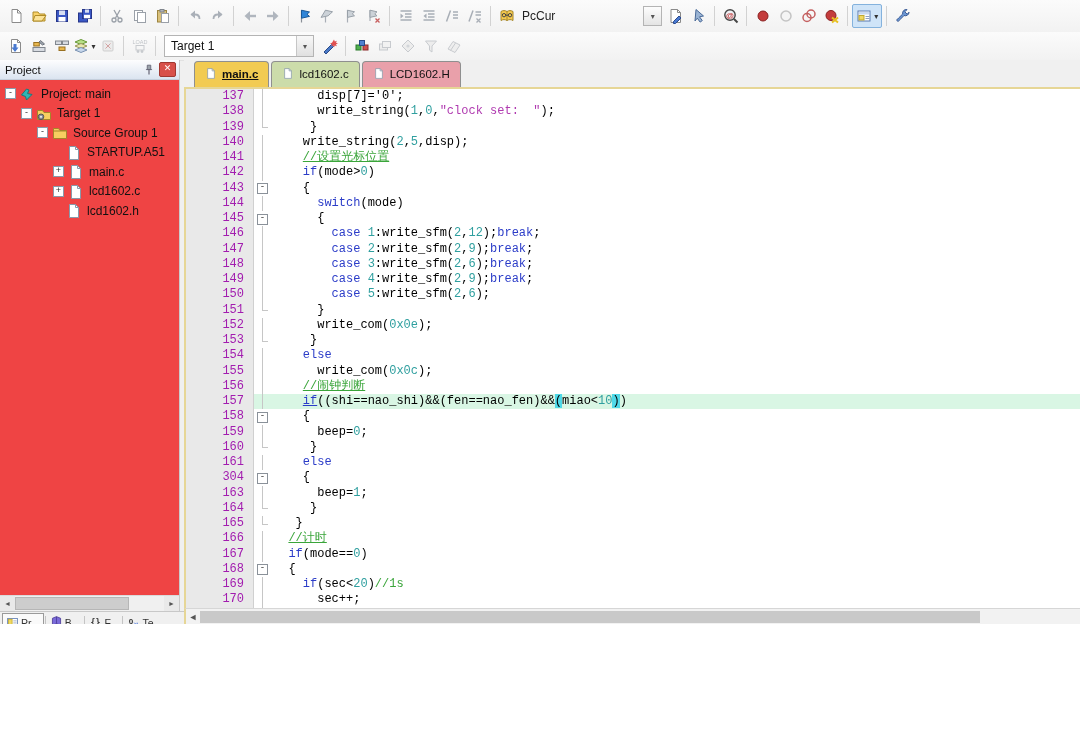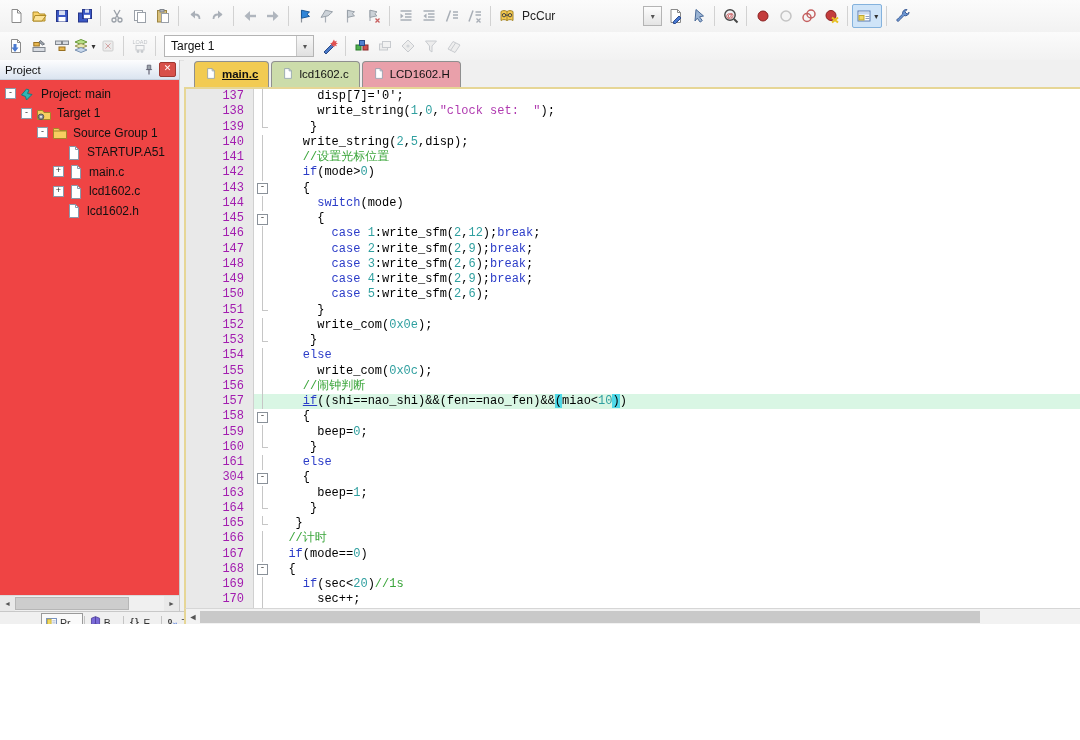--- a/index.html
+++ b/index.html
@@ -50,21 +50,21 @@
   .hsb .arr{width:15px;height:100%;background:#e9e9e9;color:#555;font-size:7px;display:flex;
             align-items:center;justify-content:center;flex:none;}
   .hsb .thumb{height:11px;background:#cdcdcd;border:1px solid #b6b6b6;}
   .hsb .track{flex:1;}
 
   
   #panel-tabs{position:absolute;left:0;top:611px;width:184px;height:21px;background:#f0f0f0;
               border-top:1px solid #c8c8c8;display:flex;align-items:center;padding-left:2px;
               font-size:10.5px;color:#333;}
   .ptab{display:flex;align-items:center;gap:2px;padding:1px 3px;height:17px;flex:none;}
-  .ptab.active{background:#fafafa;border:1px solid #9a9a9a;border-bottom:none;margin-left:39px;}
+  .ptab.active{background:#fafafa;border:1px solid #9a9a9a;border-bottom:none;}
   .ptab-sep{width:1px;height:13px;background:#c4c4c4;margin:0 1px;flex:none;}
   .ptab svg{flex:none;}
 
   
   #editor{position:absolute;left:184px;top:60px;width:896px;height:562px;display:flex;
           flex-direction:column;}
   .tabbar{height:27px;display:flex;align-items:flex-end;padding-left:10px;background:#f0f0f0;
           border-bottom:2px solid #e6d696;flex:none;}
   .etab{display:flex;align-items:center;gap:5px;padding:2px 10px 3px;border:1px solid #8f8f8f;
         border-bottom:none;border-radius:4px 4px 0 0;font-size:11.5px;margin-right:2px;
@@ -81,21 +81,21 @@
   .fold.vline::before{content:"";position:absolute;left:8px;top:0;bottom:0;width:1px;background:#c6c6c6;}
   .fold.end::before{content:"";position:absolute;left:8px;top:0;height:8px;width:1px;background:#c6c6c6;}
   .fold.end::after{content:"";position:absolute;left:8px;top:7.5px;width:6px;height:1px;background:#c6c6c6;}
   .fold .bx{position:absolute;left:3px;top:2.5px;width:9px;height:9px;border:1px solid #8a9199;
             background:#fff;font-size:9px;line-height:7px;text-align:center;color:#333;}
   .sg-k{color:#2b3cc8;}
   .sg-ku{color:#2b3cc8;text-decoration:underline;}
   .sg-n{color:#2f9f9f;}
   .sg-s{color:#b03ab0;}
   .sg-c{color:#3aa53a;}
-  .sg-cu{color:#3aa53a;}
+  .sg-cu{color:#3aa53a;text-decoration:underline;}
   .sg-m{background:#4fd9e8;}
   .ehsb{height:16px;background:#f2f2f2;border-top:1px solid #d6d6d6;border-left:2px solid #e6d696;
         display:flex;align-items:center;flex:none;}
   .ehsb .arr{width:14px;color:#555;font-size:9px;text-align:center;flex:none;}
   .ehsb .thumb{width:780px;height:12px;background:#c9c9c9;flex:none;}
   .ehsb .track{flex:1;}
 
   
   #build-panel{position:absolute;left:0;top:636px;width:1080px;height:86px;background:#fff;
                display:flex;flex-direction:column;}

